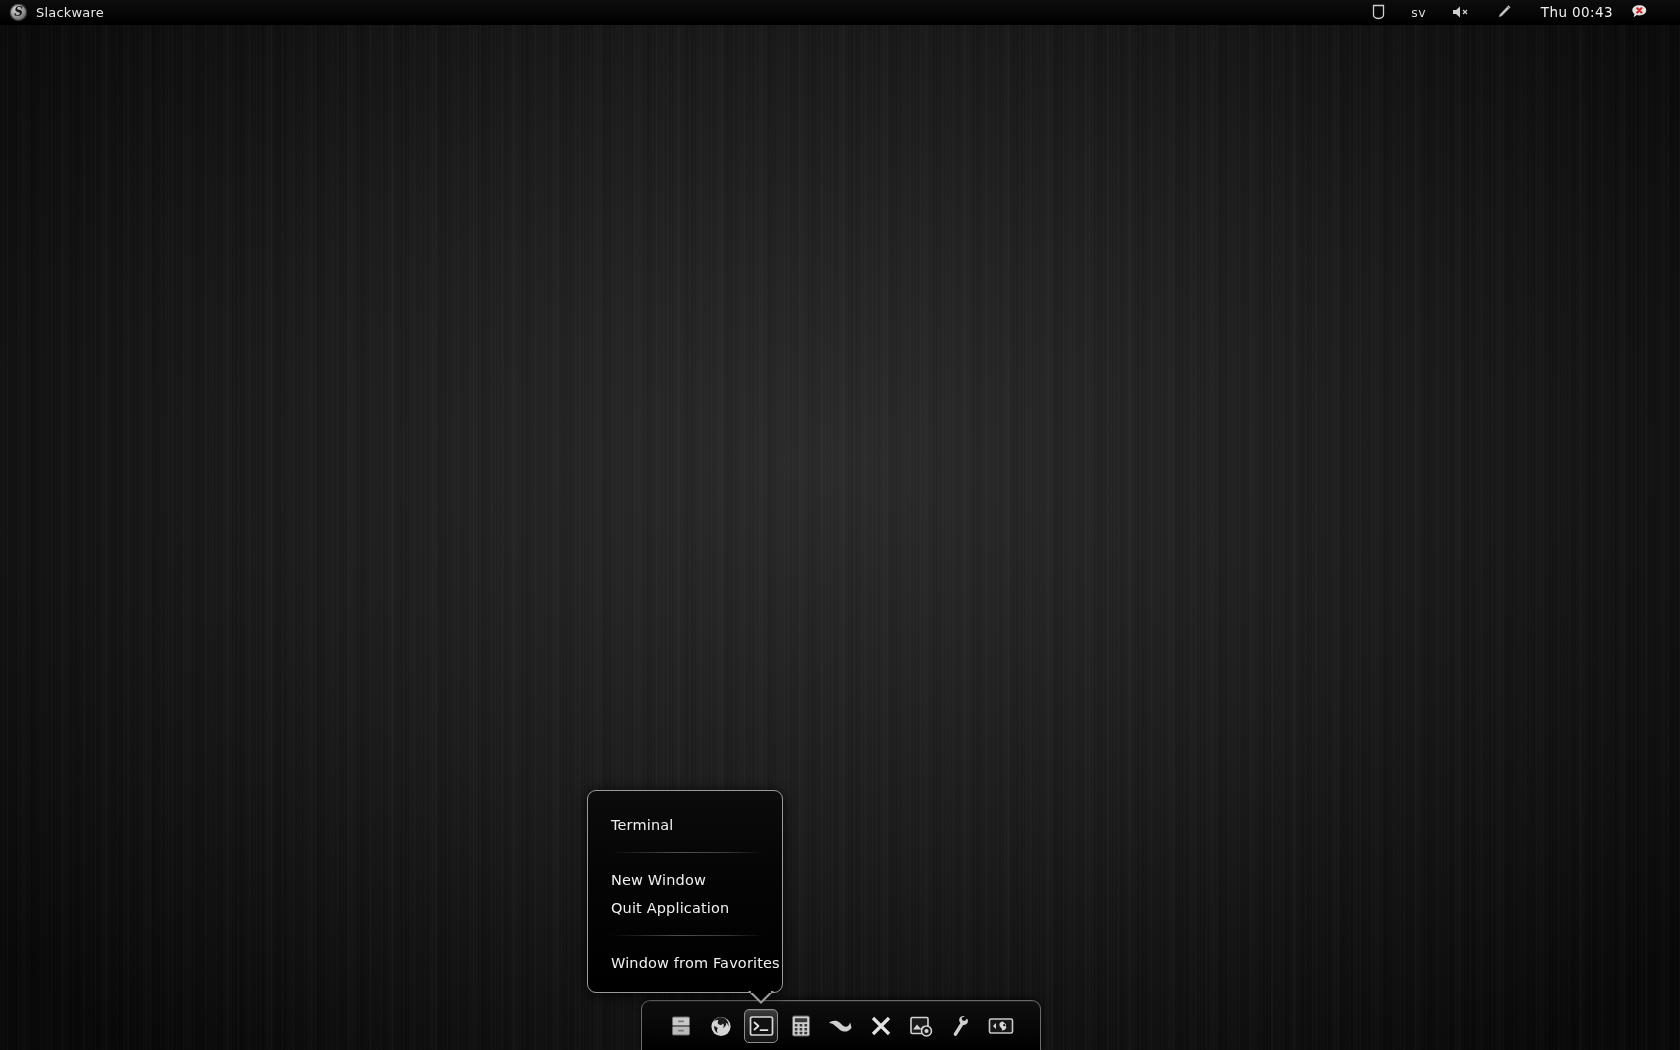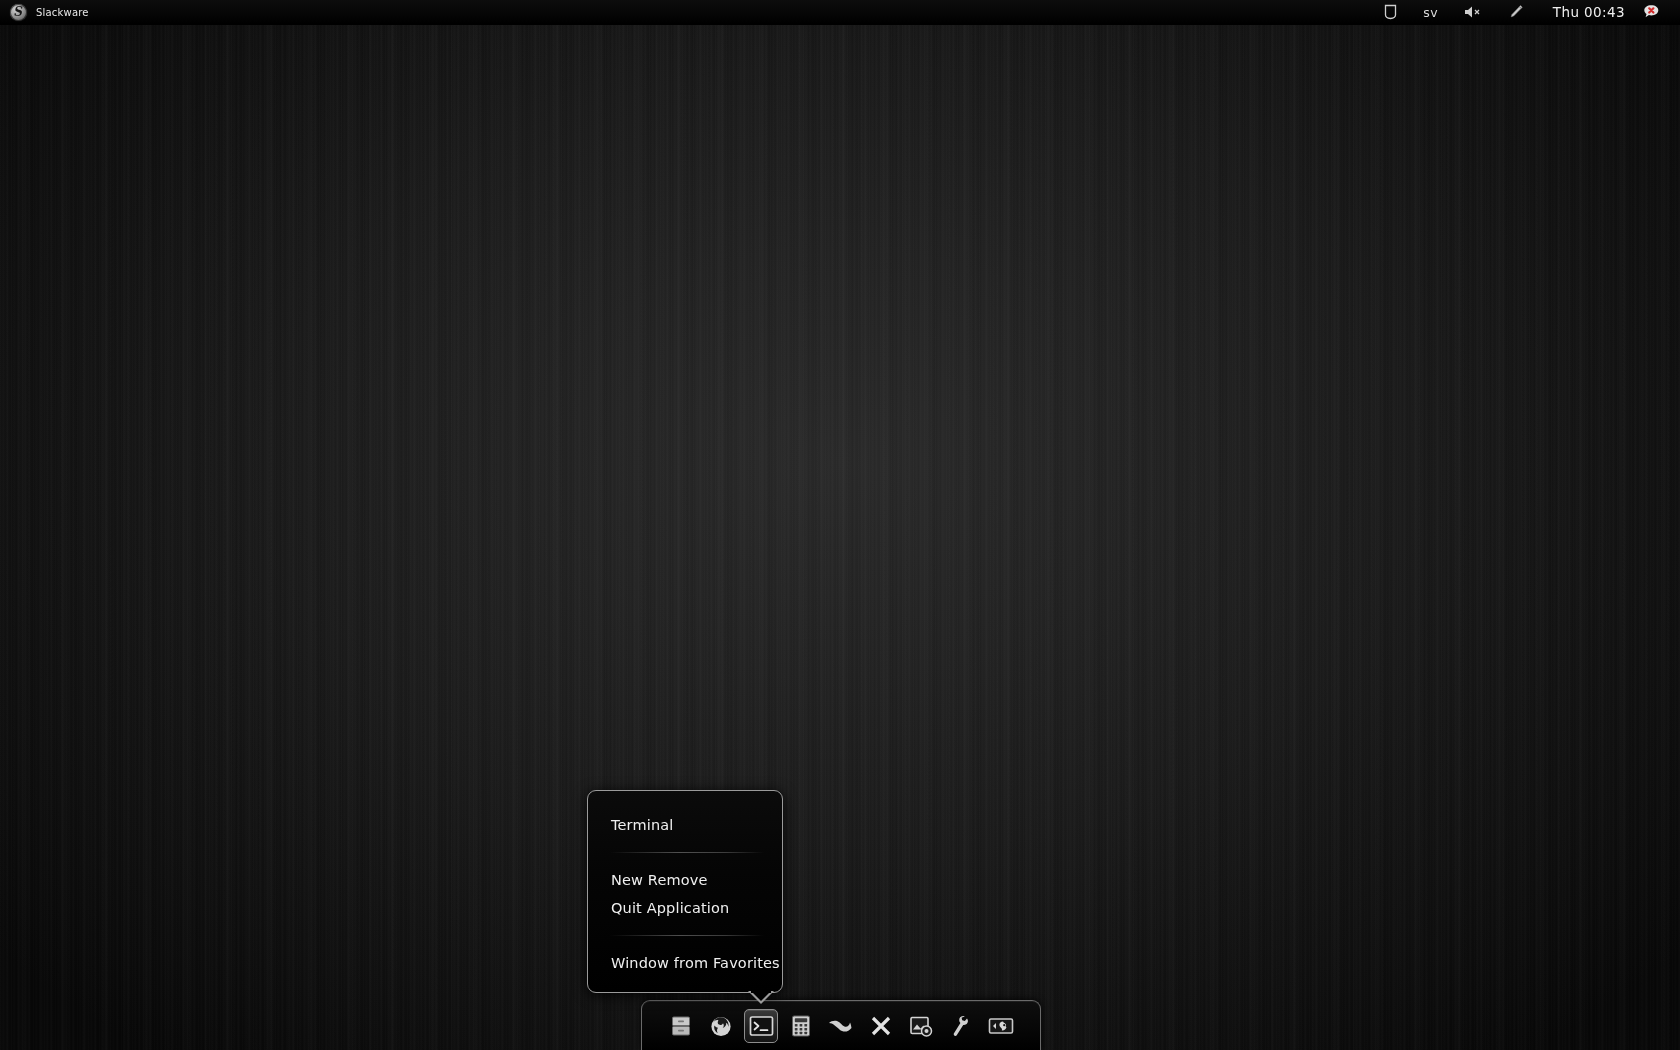--- a/index.html
+++ b/index.html
@@ -39,33 +39,33 @@
   
   #top-panel{
     position:absolute; left:0; top:0; width:1680px; height:25px;
     background:linear-gradient(180deg,#0d0d0d 0%,#060606 55%,#000000 100%);
     border-bottom:1px solid #000;
     display:flex; align-items:center;
     color:#dcdcdc;
     font-size:13.5px;
   }
   .panel-left{ display:flex; align-items:center; padding-left:10px; gap:9px; }
-  .panel-right{ margin-left:auto; display:flex; align-items:center; gap:0px; padding-right:8px; }
+  .panel-right{ margin-left:auto; display:flex; align-items:center; gap:0px; padding-right:20px; }
 
   .slack-logo{
     width:17px;height:17px;border-radius:50%;
     background:radial-gradient(circle at 35% 30%, #d2d2d2 0%, #9a9a9a 45%, #5e5e5e 80%, #3a3a3a 100%);
     box-shadow:inset 0 0 0 1px rgba(0,0,0,.55), 0 0 2px rgba(255,255,255,.1);
     display:flex;align-items:center;justify-content:center;
     font-family:"DejaVu Serif", serif;
     font-size:12px; font-weight:bold; font-style:italic;
     color:#151515;
     line-height:1;
   }
-  #menu-title{ color:#e8e8e8; font-size:10px; letter-spacing:.2px; }
+  #menu-title{ color:#e8e8e8; font-size:13px; letter-spacing:.2px; }
 
   .tray-item{
     height:25px; display:flex; align-items:center; justify-content:center;
     padding:0 13px;
     color:#cfcfcf;
   }
   .tray-item svg{ display:block; }
   #tray-lang{ font-size:12.5px; letter-spacing:.3px; color:#dcdcdc; }
   #clock{ font-size:13.5px; color:#f0f0f0; padding:0 12px 0 16px; letter-spacing:.4px; }
   #tray-chat{ padding:0 12px 0 6px; }
@@ -188,21 +188,21 @@
     </div>
 
   </div>
 </div>
 
 <div id="context-menu">
   <div class="menu-item title">Terminal</div>
 
   <div class="menu-sep"></div>
 
-  <div class="menu-item">New Remove</div>
+  <div class="menu-item">New Window</div>
   <div class="menu-item">Quit Application</div>
 
   <div class="menu-sep"></div>
 
   <div class="menu-item">Window from Favorites</div>
 
   <div class="tail-outer"></div>
   <div class="tail-inner"></div>
   <div class="tail-mask"></div>
 </div>

